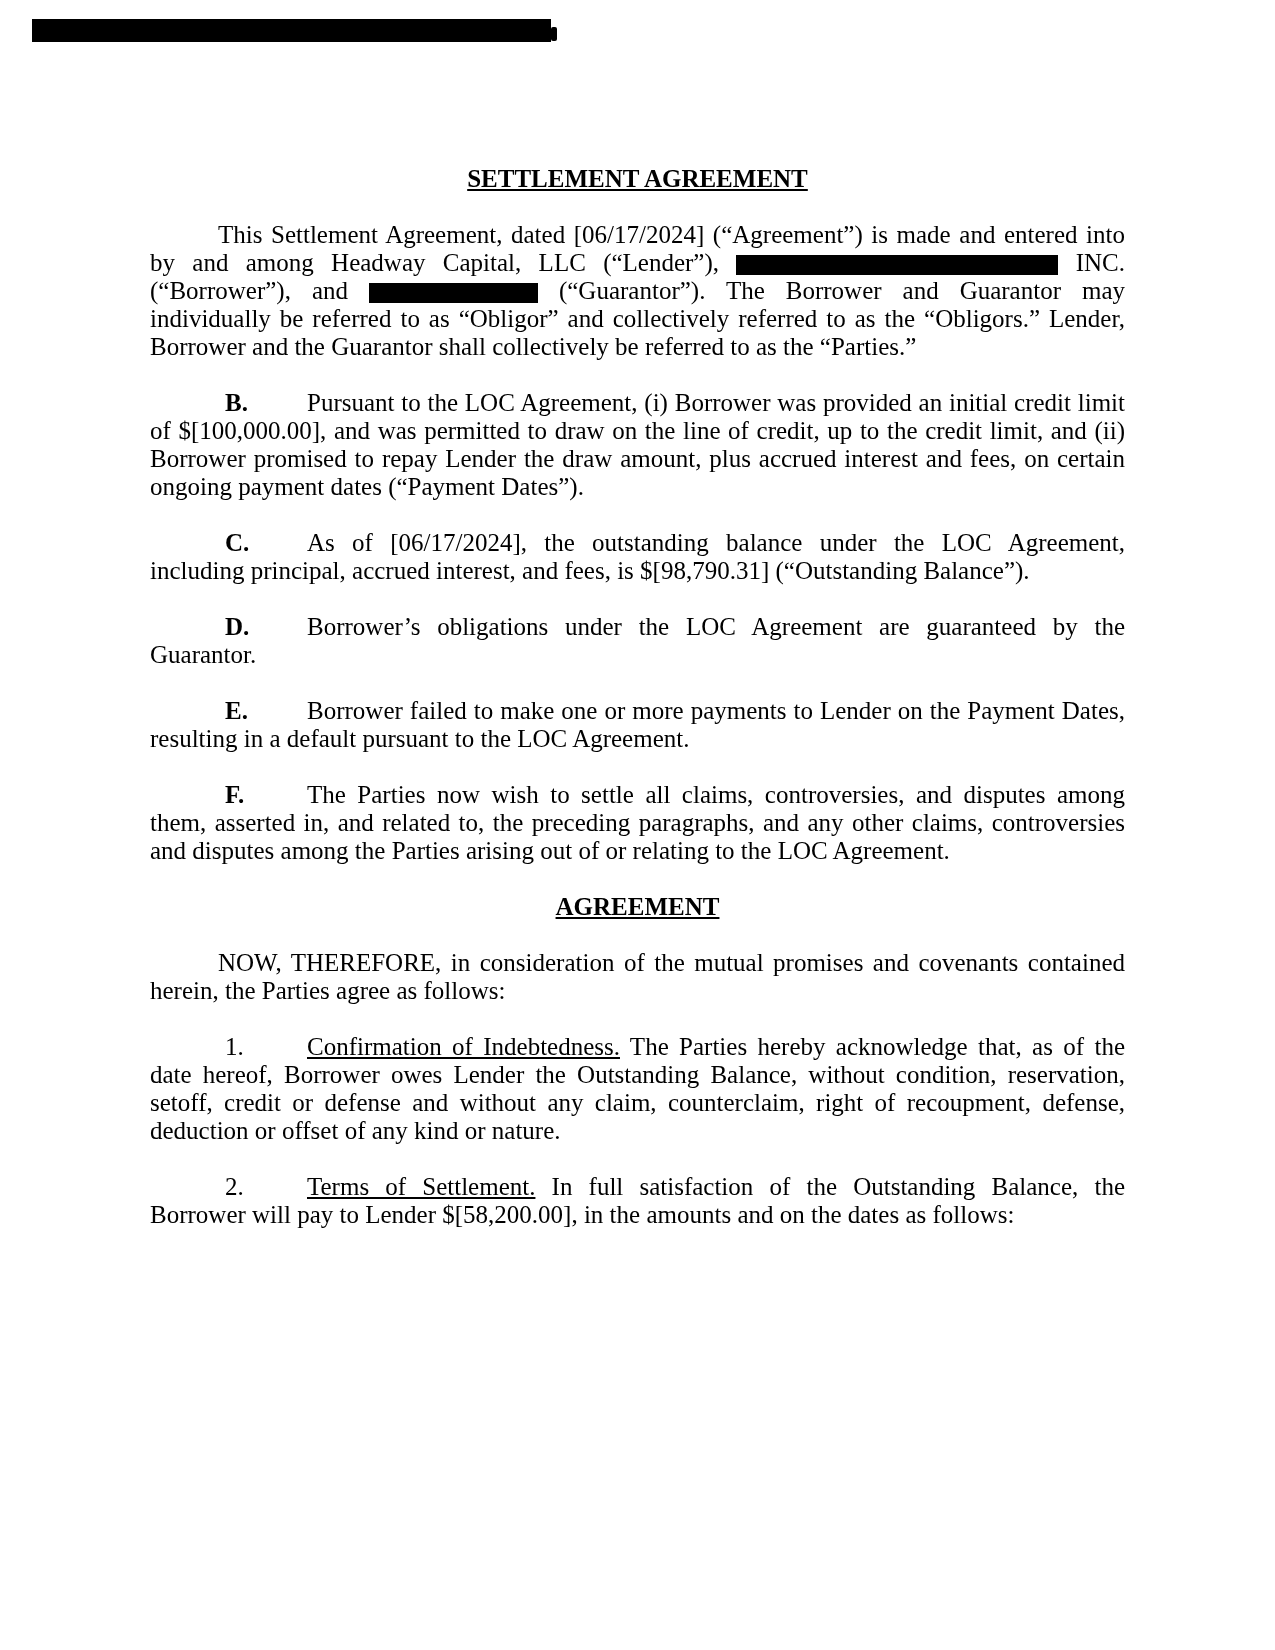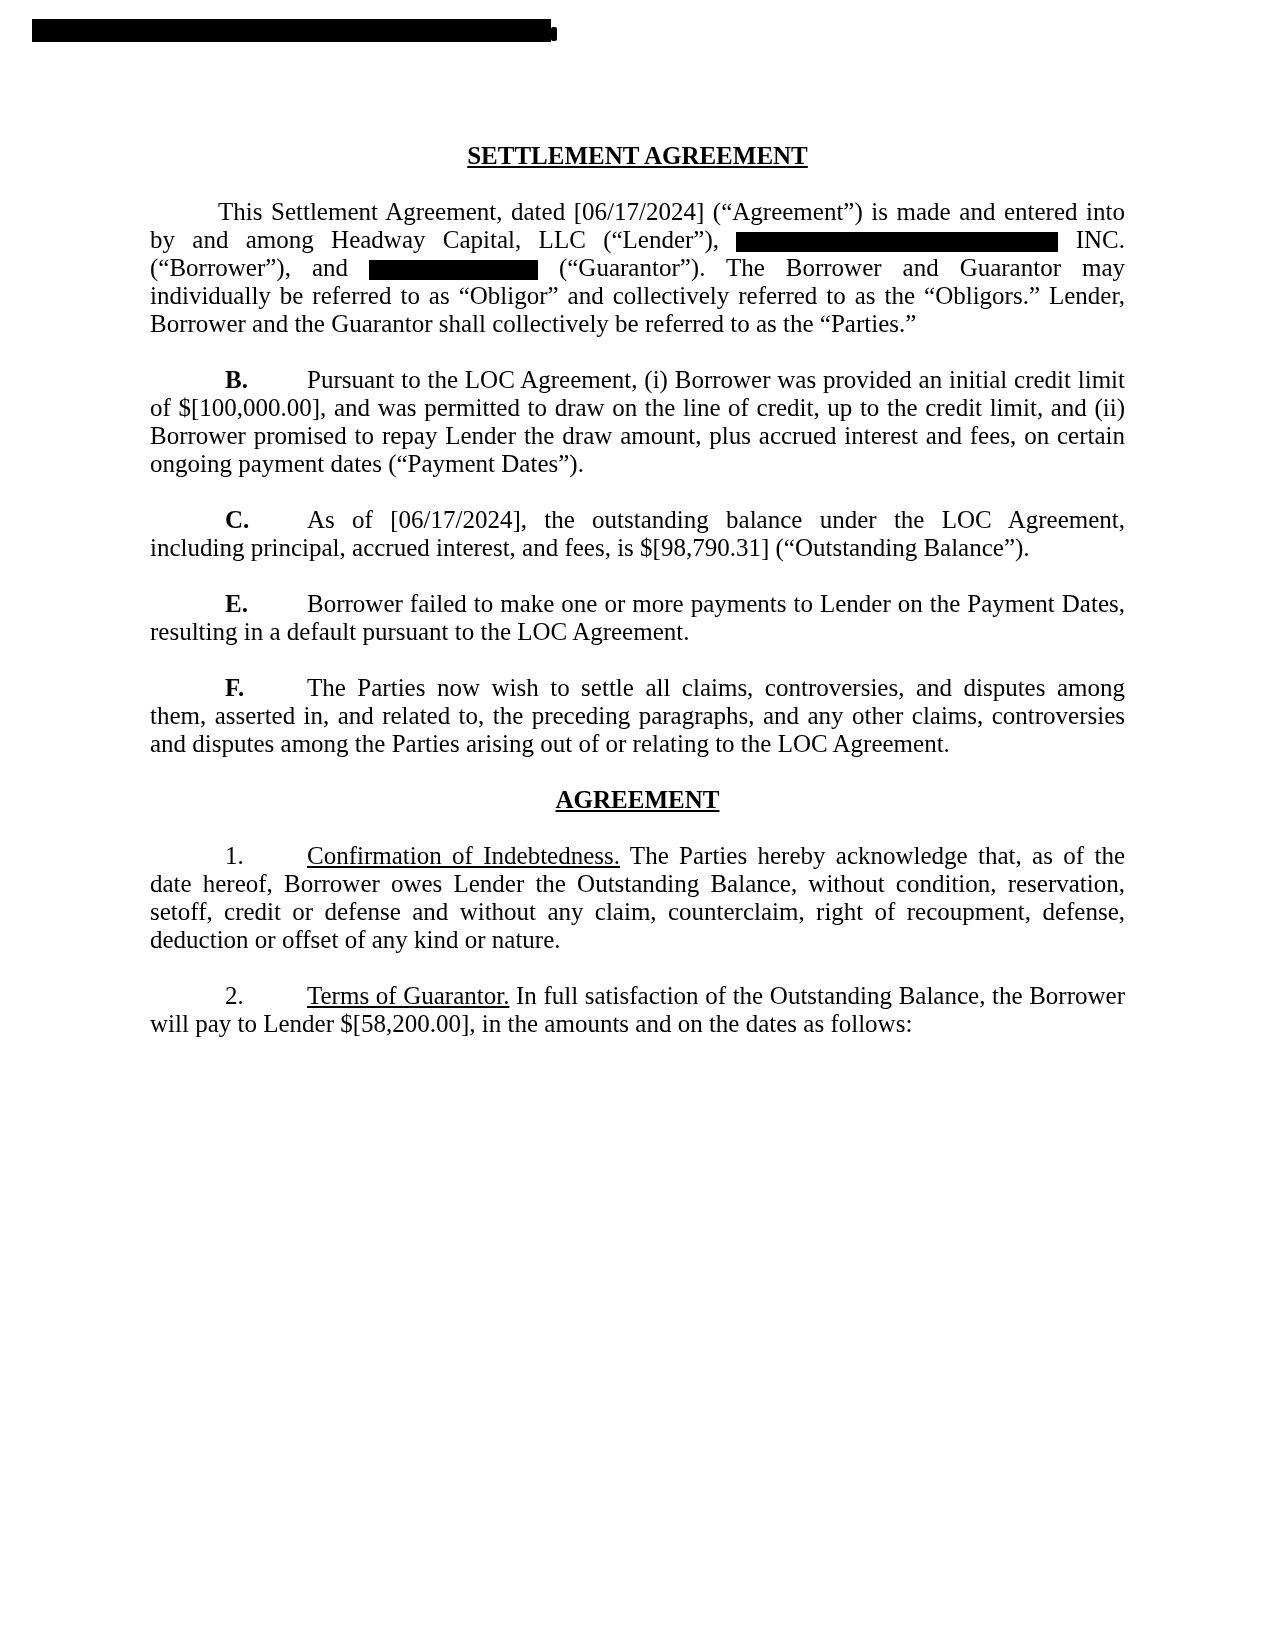--- a/index.html
+++ b/index.html
@@ -24,21 +24,21 @@
     background: #000000;
   }
   .top-redaction-tail {
     position: absolute;
     background: #000000;
     border-radius: 2px;
   }
   .content {
     position: absolute;
     left: 150px;
-    top: 142px;
+    top: 165px;
     width: 975px;
   }
   p.heading {
     margin: 0 0 28px 0;
     text-align: center;
     font-weight: bold;
   }
   p.heading .heading-text {
     text-decoration: underline;
   }
@@ -72,19 +72,21 @@
 <body>
 
 <div class="page">
   <div class="top-redaction" style="left: 32px; top: 19px; width: 519px; height: 23px;"></div>
   <div class="top-redaction-tail" style="left: 551px; top: 27px; width: 6px; height: 14px;"></div>
   <div class="content">
       <p class="heading"><span class="heading-text">SETTLEMENT AGREEMENT</span></p>
       <p class="para"><span>This Settlement Agreement, dated [06/17/2024] (“Agreement”) is made and entered into by and among Headway Capital, LLC (“Lender”), </span><span class="redact" style="width: 322px;"></span><span> INC.(“Borrower”), and </span><span class="redact" style="width: 169px;"></span><span> (“Guarantor”).  The Borrower and Guarantor may individually be referred to as “Obligor” and collectively referred to as the “Obligors.” Lender, Borrower and the Guarantor shall collectively be referred to as the “Parties.”</span></p>
       <p class="para labeled"><span class="label bold">B.</span><span>Pursuant to the LOC Agreement, (i) Borrower was provided an initial credit limit of $[100,000.00], and was permitted to draw on the line of credit, up to the credit limit, and (ii) Borrower promised to repay Lender the draw amount, plus accrued interest and fees, on certain ongoing payment dates  (“Payment Dates”).</span></p>
       <p class="para labeled"><span class="label bold">C.</span><span>As of [06/17/2024], the outstanding balance under the LOC Agreement, including principal, accrued interest, and fees, is $[98,790.31] (“Outstanding Balance”).</span></p>
+      <p class="para labeled"><span class="label bold">D.</span><span>Borrower’s obligations under the LOC Agreement are guaranteed by the Guarantor.</span></p>
       <p class="para labeled"><span class="label bold">E.</span><span>Borrower failed to make one or more payments to Lender on the Payment Dates, resulting in a default pursuant to the LOC Agreement.</span></p>
       <p class="para labeled"><span class="label bold">F.</span><span>The Parties now wish to settle all claims, controversies, and disputes among them, asserted in, and related to, the preceding paragraphs, and any other claims, controversies and disputes among the Parties arising out of or relating to the LOC Agreement.</span></p>
       <p class="heading"><span class="heading-text">AGREEMENT</span></p>
+      <p class="para"><span>NOW, THEREFORE, in consideration of the mutual promises and covenants contained herein, the Parties agree as follows:</span></p>
       <p class="para labeled"><span class="label">1.</span><span class="u">Confirmation of Indebtedness.</span><span>  The Parties hereby acknowledge that, as of the date hereof, Borrower owes Lender the Outstanding Balance, without condition, reservation, setoff, credit or defense and without any claim, counterclaim, right of recoupment, defense, deduction or offset of any kind or nature.</span></p>
-      <p class="para labeled"><span class="label">2.</span><span class="u">Terms of Guarantor.</span><span>  In full satisfaction of the Outstanding Balance, the Borrower will pay to Lender $[58,200.00], in the amounts and on the dates as follows:</span></p>
+      <p class="para labeled"><span class="label">2.</span><span class="u">Terms of Settlement.</span><span>  In full satisfaction of the Outstanding Balance, the Borrower will pay to Lender $[58,200.00], in the amounts and on the dates as follows:</span></p>
     </div>
 </div>
 
 </body></html>

